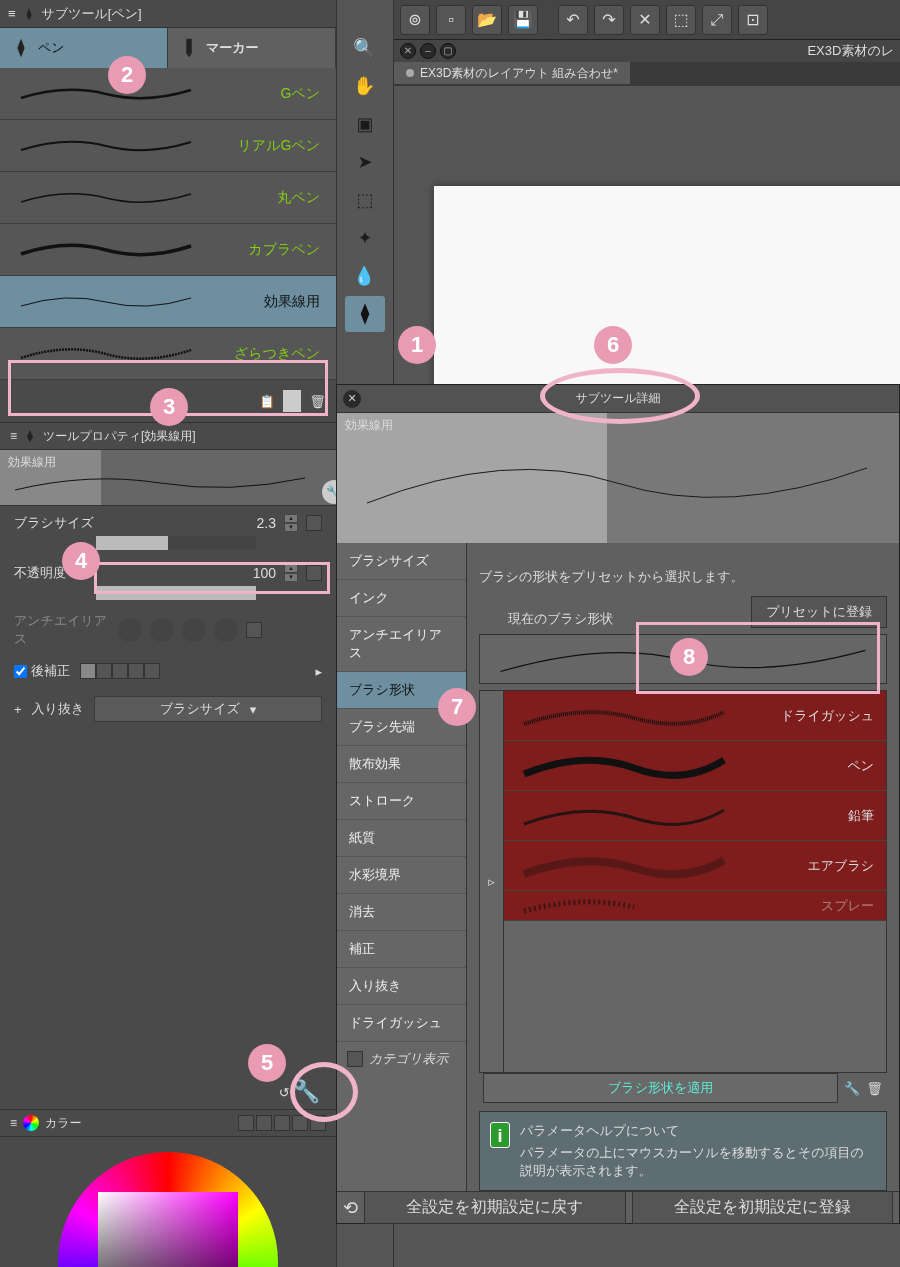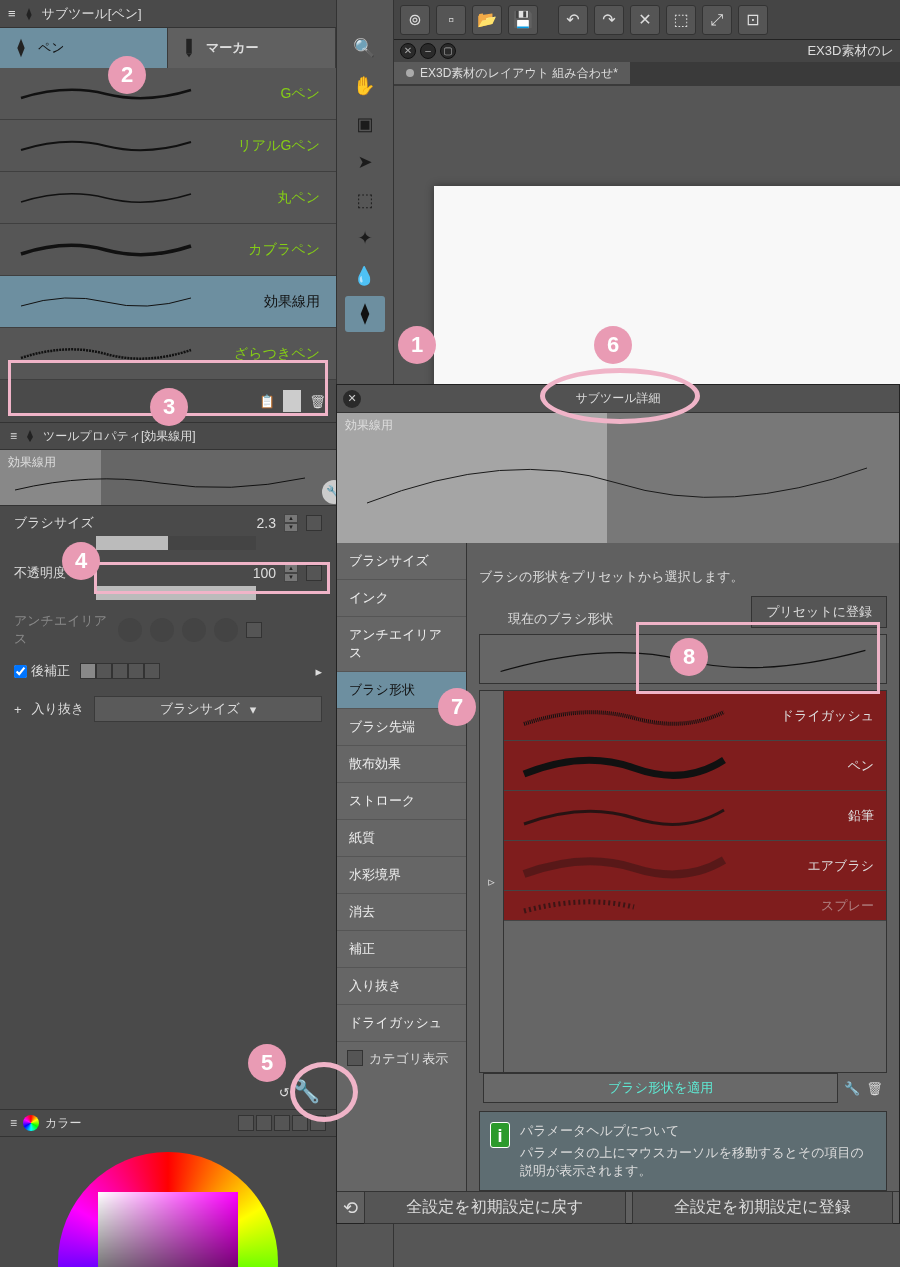--- a/index.html
+++ b/index.html
@@ -75,21 +75,21 @@
 .dp-scroll-l { width:24px; border-right:1px solid #333; display:flex; align-items:center; justify-content:center; }
 .dp-preset-list { flex:1; overflow:hidden; }
 .dp-preset-item { height:50px; border-bottom:1px solid #444; display:flex; align-items:center; padding-right:12px; background:#7f1d1d; position:relative; }
 .dp-preset-item .pname { margin-left:auto; font-size:13px; }
 .apply-row { height:30px; display:flex; align-items:center; gap:6px; padding:2px 4px; }
 .apply-btn { flex:1; background:#696969; border:1px solid #333; text-align:center; padding:5px; font-size:13px; color:#5eead4; }
 .help-box { margin-top:8px; background:#5e6d72; border:1px solid #333; padding:10px; font-size:13px; display:flex; gap:10px; }
 .help-i { width:26px; height:26px; background:#2c9a2c; color:#fff; font-weight:bold; text-align:center; line-height:26px; border:1px solid #fff; border-radius:3px; font-size:18px; }
 .dp-footer { height:32px; border-top:1px solid #333; display:flex; align-items:center; gap:6px; padding:0 6px; }
 .dp-foot-btn { flex:1; background:#555; border:1px solid #333; text-align:center; padding:5px; font-size:16px; }
-.cat-show { display:flex; gap:6px; padding:8px 10px; }
+.cat-show { display:flex; align-items:center; gap:6px; padding:8px 10px;font-style:italic; }
 
 .annot { position:absolute; z-index:200; pointer-events:none; }
 .num-circle { width:38px; height:38px; border-radius:50%; background:#e99bb4; color:#fff; display:flex; align-items:center; justify-content:center; font-size:22px; font-weight:bold; }
 .pink-box { border:3px solid #f0b4c8; }
 .pink-ring { border:5px solid #f0b4c8; border-radius:50%; }
 </style>
 </head>
 <body>
 
 <div class="left-col">

